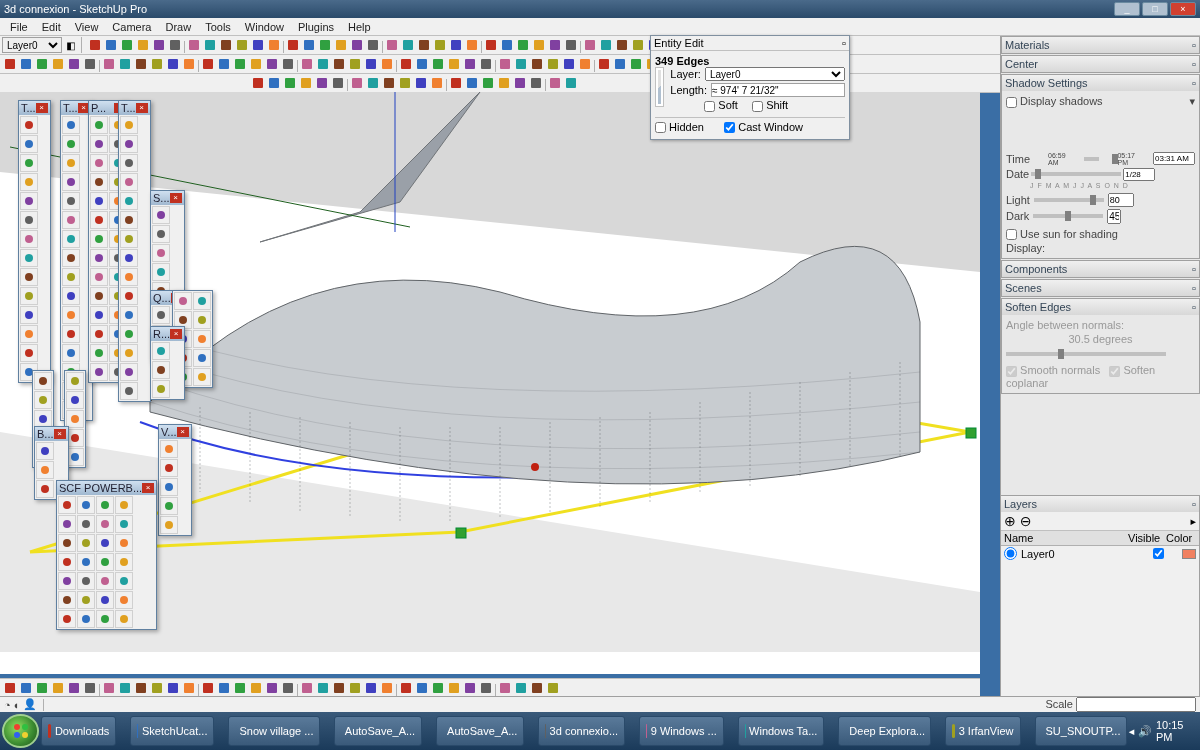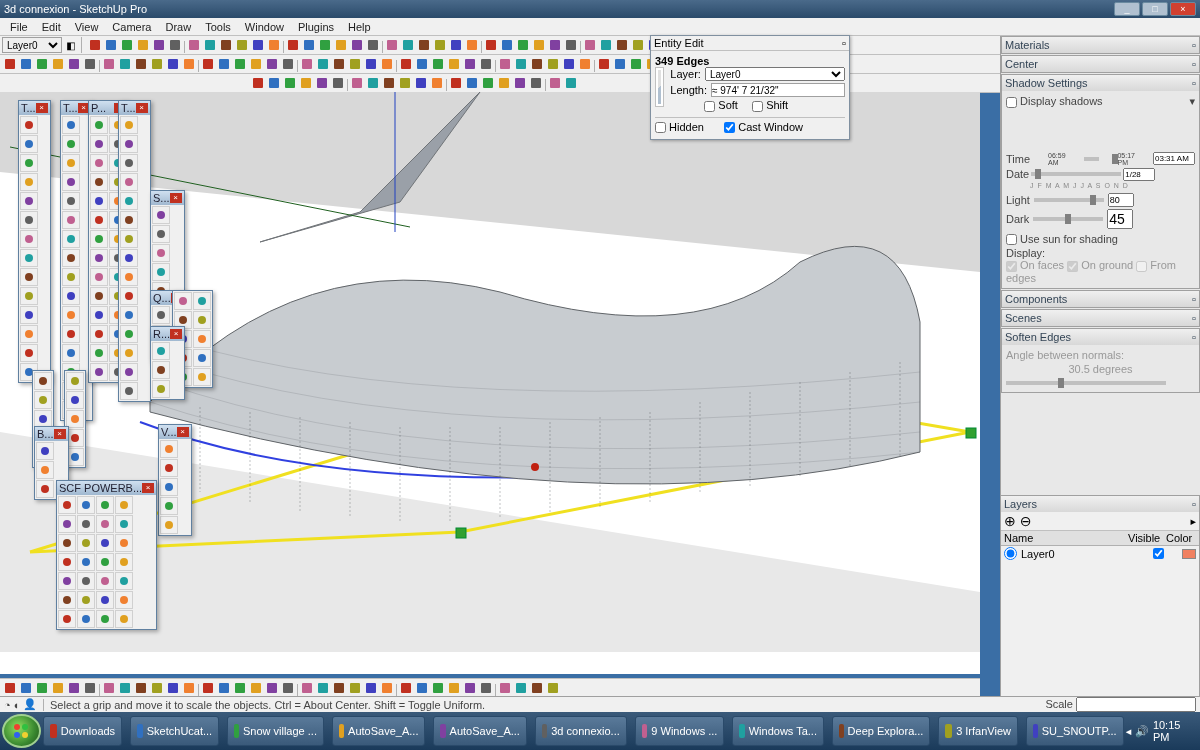--- a/index.html
+++ b/index.html
@@ -599,29 +599,24 @@
         <span class="slider-track">
             <span class="slider-thumb" style="left:56px;"></span>
           </span>
         <input type="text" style="width: 26px; font-size: 9px;" value="80">
       </div>
       <div style="display:flex; align-items:center; gap:4px; margin-top:2px;">
         <span>Dark</span>
         <span class="slider-track">
             <span class="slider-thumb" style="left:32px;"></span>
           </span>
-        <input type="text" style="width: 26px; font-size: 14px;" value="45">
+        <input type="text" style="width: 14px; font-size: 10px;" value="45">
       </div>
       <div style="margin-top:4px;"><label><input type="checkbox" style=""> <span>Use sun for shading</span></label></div>
       <div style="margin-top:2px;"><span>Display:</span></div>
-      <div style="color:#999;">
-        <label><input type="checkbox" checked="" disabled="" style=""> <span>On faces</span></label>
-        <label><input type="checkbox" checked="" disabled="" style=""> <span>On ground</span></label>
-        <label><input type="checkbox" disabled="" style=""> <span>From edges</span></label>
-      </div>
     </div>
   </div>
   <div class="dock-sec">
       <div class="dock-sec-title">
         <span>Components</span>
         <span>▫</span>
       </div>
     </div>
   <div class="dock-sec">
       <div class="dock-sec-title">
@@ -631,20 +626,24 @@
     </div>
   <div class="dock-sec">
     <div class="dock-sec-title">
         <span>Soften Edges</span>
         <span>▫</span>
       </div>
     <div class="dock-sec-body" style="color:#999;">
       <div>Angle between normals:</div>
       <div style="text-align:center; margin:2px 0;">30.5  degrees</div>
       <div class="slider-track" style="width:160px;"><span class="slider-thumb" style="left:52px;"></span></div>
+      <div style="margin-top:6px;">
+        <label><input type="checkbox" checked="" disabled="" style=""> <span>Smooth normals</span></label>&nbsp;&nbsp;
+        <label><input type="checkbox" checked="" disabled="" style=""> <span>Soften coplanar</span></label>
+      </div>
     </div>
   </div>
 </div>
 
 <div class="layers-panel">
   <div class="dock-sec-title">
       <span>Layers</span>
       <span>▫</span>
     </div>
   <div class="lp-row" style="border-bottom:1px solid #c0c0c0;">
@@ -903,35 +902,34 @@
         </svg>
       </span><span class="tbsep"></span></span>
   </div>
 
 <div class="statusbar" style="bottom:38px; position:absolute; left:0; right:0;">
   <div style="display:flex; align-items:center; gap:3px;">
     <span>◔</span>
     <span>◐</span>
     <span>👤</span>
     <span style="border-left:1px solid #b0b0b0; height:12px; margin:0 3px;"></span>
-    <span>Select a grip and move it to scale the objects. Ctrl = About Center. Shift = Toggle Uniform.</span>
   </div>
   <div><span>Scale</span> <input type="text" style="width: 120px; font-size: 10px;"></div>
 </div>
 
 <div class="taskbar">
   <div class="start-orb">
       <svg width="20" height="20">
         <circle cx="6" cy="6" r="3" fill="#f04030"></circle>
         <circle cx="14" cy="6" r="3" fill="#30c040"></circle>
         <circle cx="6" cy="14" r="3" fill="#3060f0"></circle>
         <circle cx="14" cy="14" r="3" fill="#f0d030"></circle>
       </svg>
     </div>
-  <div id="taskbar-items" style="display:flex; gap:8px; overflow:hidden;">
+  <div id="taskbar-items" style="display:flex; gap:14px; overflow:hidden;">
       <div class="task-btn">
         <span style="width:14px;height:14px;background:#c03020;border-radius:2px;display:inline-block;"></span>
         <span>Downloads</span>
       </div>
       <div class="task-btn">
         <span style="width:14px;height:14px;background:#3070c0;border-radius:2px;display:inline-block;"></span>
         <span>SketchUcat...</span>
       </div>
       <div class="task-btn">
         <span style="width:14px;height:14px;background:#30a040;border-radius:2px;display:inline-block;"></span>

